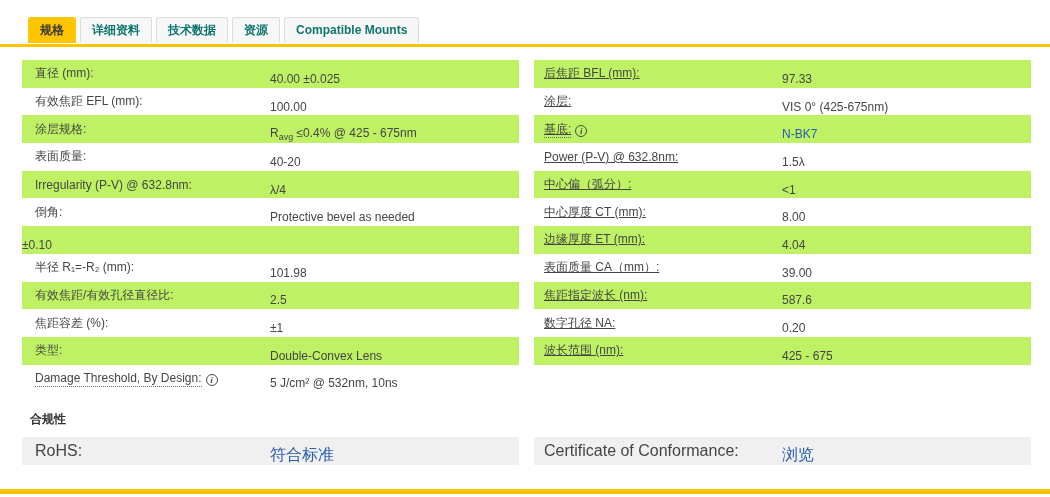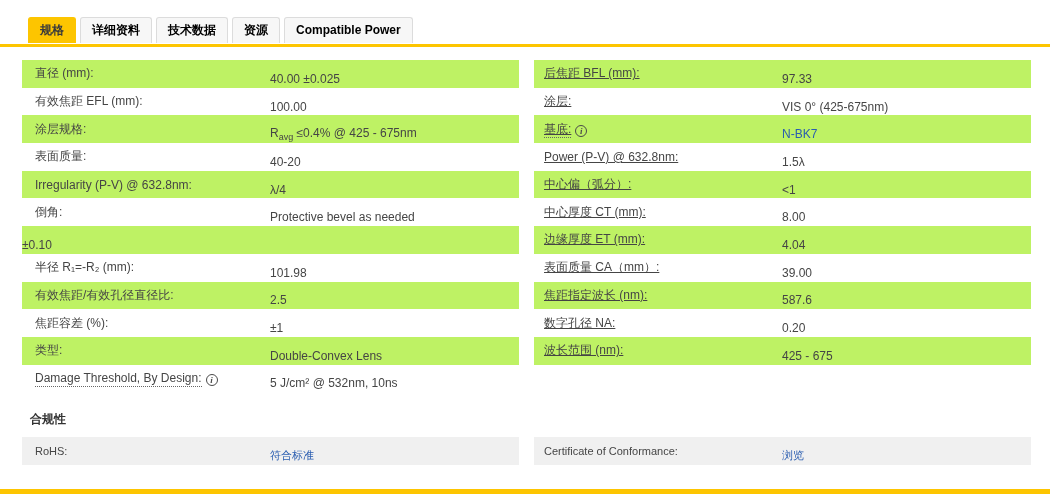--- a/index.html
+++ b/index.html
@@ -5,21 +5,21 @@
   * { box-sizing: border-box; }
   html,body { margin:0; padding:0; }
   body {
     width:1050px; height:497px; position:relative; background:#ffffff;
     font-family:"Liberation Sans", sans-serif; overflow:hidden;
   }
   
   .tabs { position:absolute; left:28px; top:17px; display:flex; gap:4px; align-items:flex-end;font-weight:bold; }
   .tab {
     height:26px; line-height:24px; padding:0 11px; font-size:12px;
-    color:#000000; background:#f7f7f7; border:1px solid #dcdcdc; border-bottom:none;
+    color:#0f766e; background:#f7f7f7; border:1px solid #dcdcdc; border-bottom:none;
     border-radius:3px 3px 0 0; cursor:pointer; white-space:nowrap;
   }
   .tab.active { background:#fdc500; color:#3a3a3a; border-color:#fdc500; }
   .accent-line { position:absolute; left:0; top:44px; width:1050px; height:3px; background:#fdc500; }
   
   .spec { position:absolute; left:22px; top:60px; width:1009px; display:flex; gap:15px; }
   .col { flex:1; min-width:0; }
   .row { display:flex; align-items:center; height:27.7px; font-size:12px; color:#454545; }
   .row.odd { background:#bef264; }
   .cell.label { width:248px; flex-shrink:0; padding-left:13px; }
@@ -31,32 +31,32 @@
     display:inline-flex; align-items:center; justify-content:center;
     width:12px; height:12px; border:1px solid #4a4a4a; border-radius:50%;
     font-size:9px; font-weight:bold; font-style:italic; color:#4a4a4a;
     margin-left:4px; vertical-align:-1px; cursor:help;
     font-family:"Liberation Serif", serif; line-height:1;
   }
   a.link { color:#2a5db0; text-decoration:none; cursor:pointer; }
   
   .compliance-heading { position:absolute; left:30px; top:411px; font-size:12px; font-weight:bold; color:#333333; }
   .compliance-row { position:absolute; left:22px; top:437px; width:1009px; display:flex; gap:15px; }
-  .compliance-row .half { flex:1; background:#f0f0f0; height:27.7px; display:flex; align-items:center; font-size:11px; color:#454545; }
+  .compliance-row .half { flex:1; background:#f0f0f0; height:27.7px; display:flex; align-items:center; font-size:16px; color:#454545; }
   .bottom-bar { position:absolute; left:0; top:489px; width:1050px; height:5px; background:#fdc500; }
 </style>
 </head>
 <body>
 
 <div class="tabs">
   <div class="tab active">规格</div>
   <div class="tab">详细资料</div>
   <div class="tab">技术数据</div>
   <div class="tab">资源</div>
-  <div class="tab">Compatible Power</div>
+  <div class="tab">Compatible Mounts</div>
 </div>
 <div class="accent-line"></div>
 
 <div class="spec">
   <div class="col left">
     <div class="row odd">
       <div class="cell label">直径 (mm):</div>
       <div class="cell value">40.00 ±0.025</div>
     </div>
     <div class="row">

